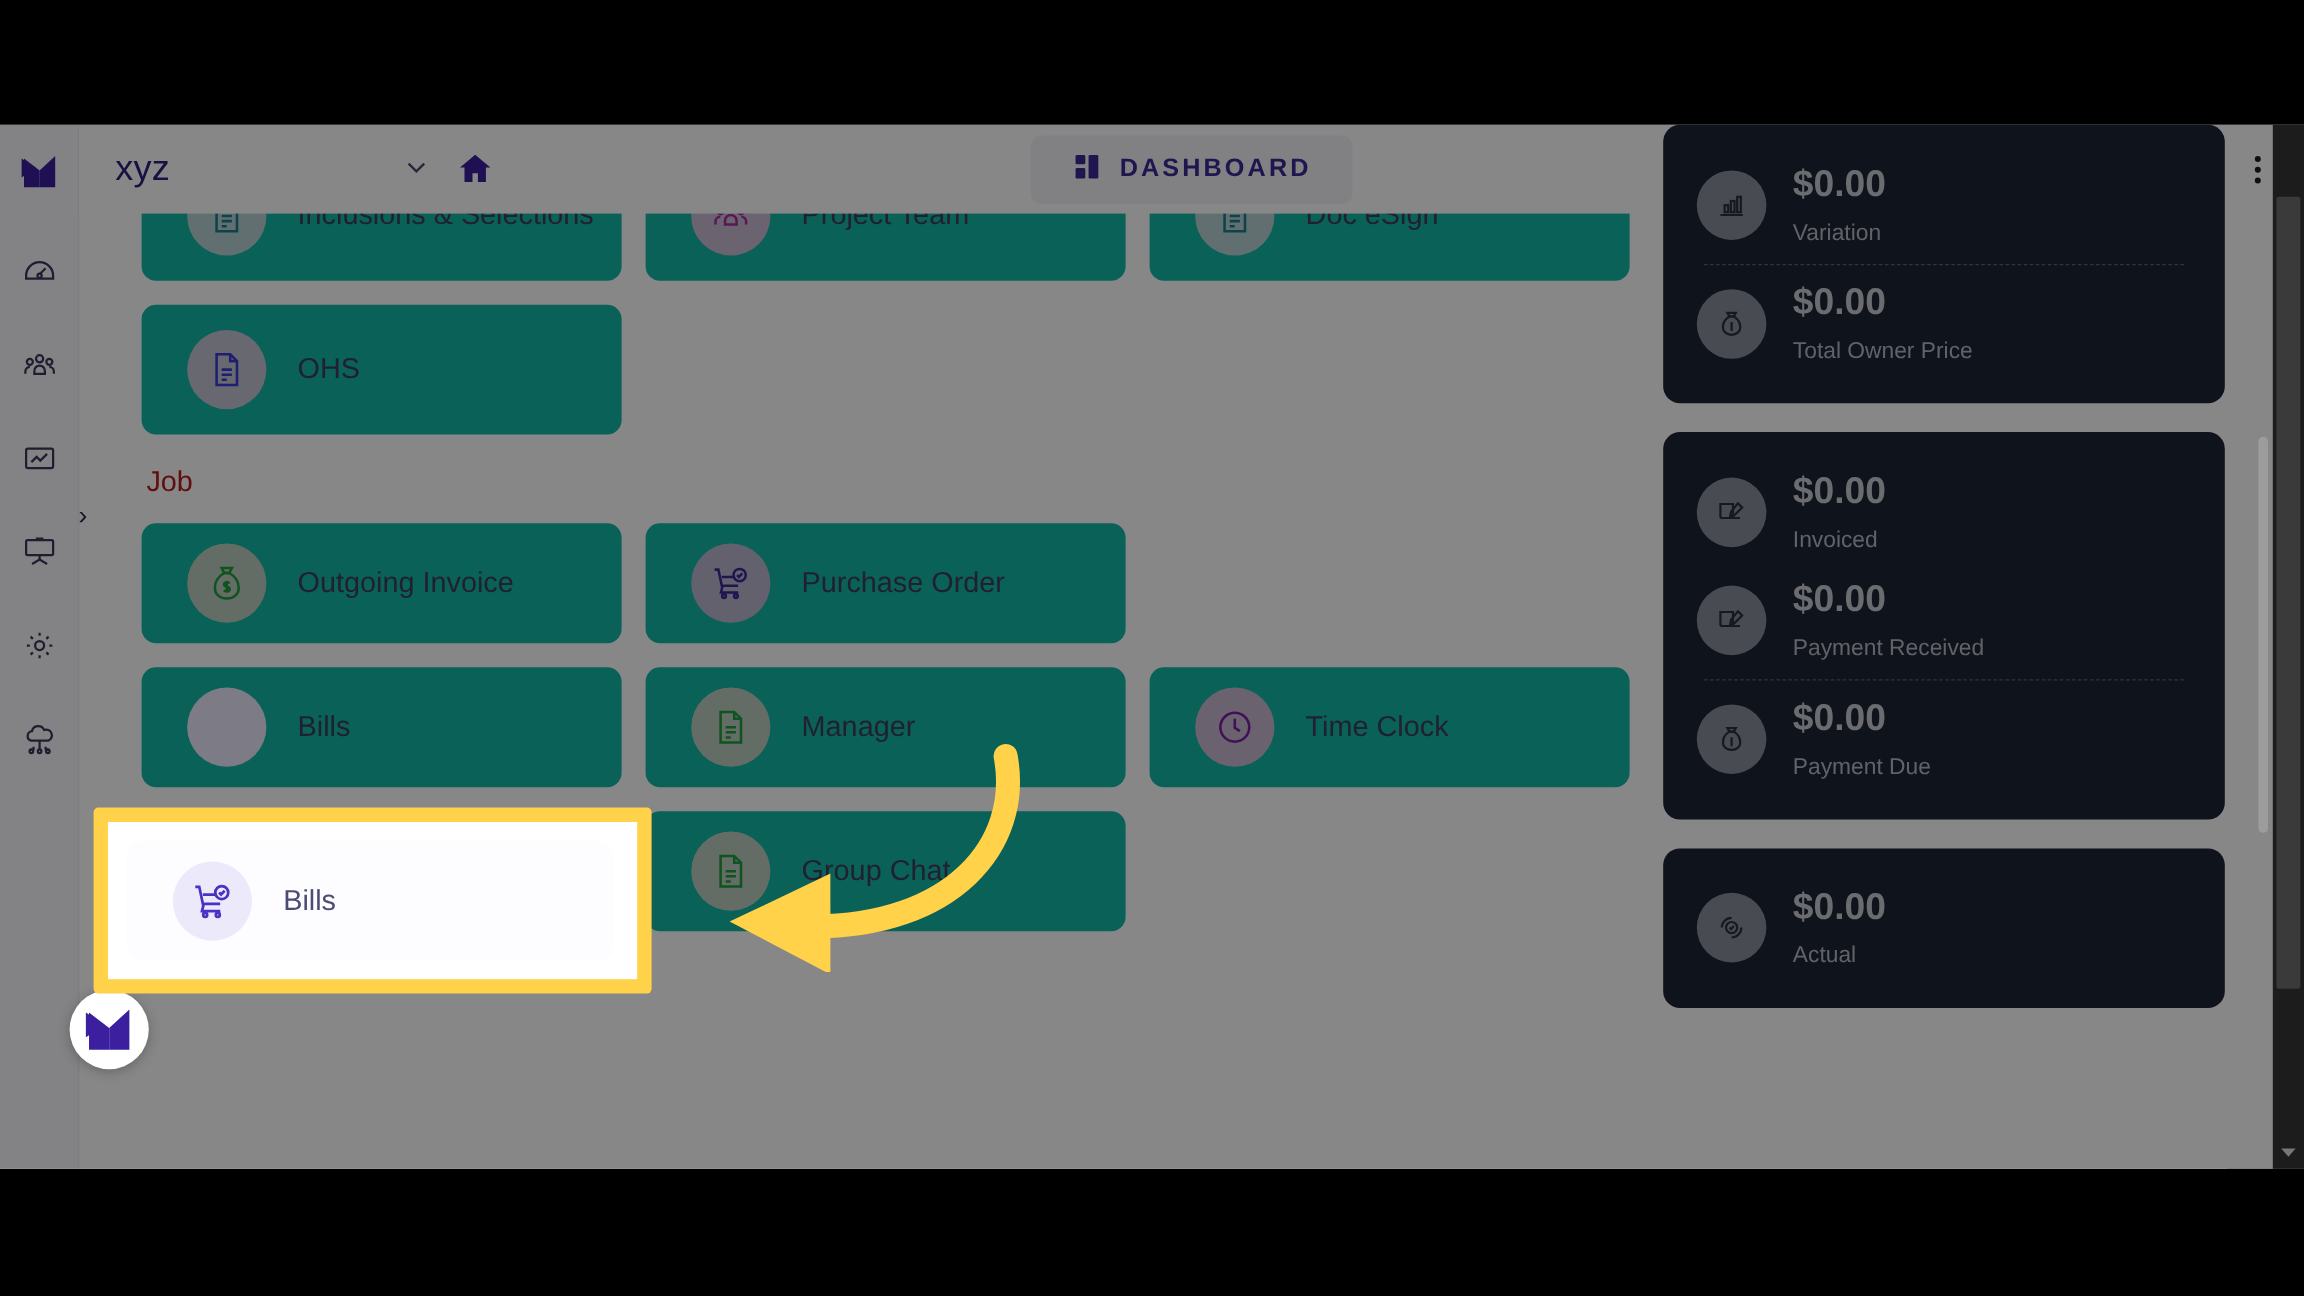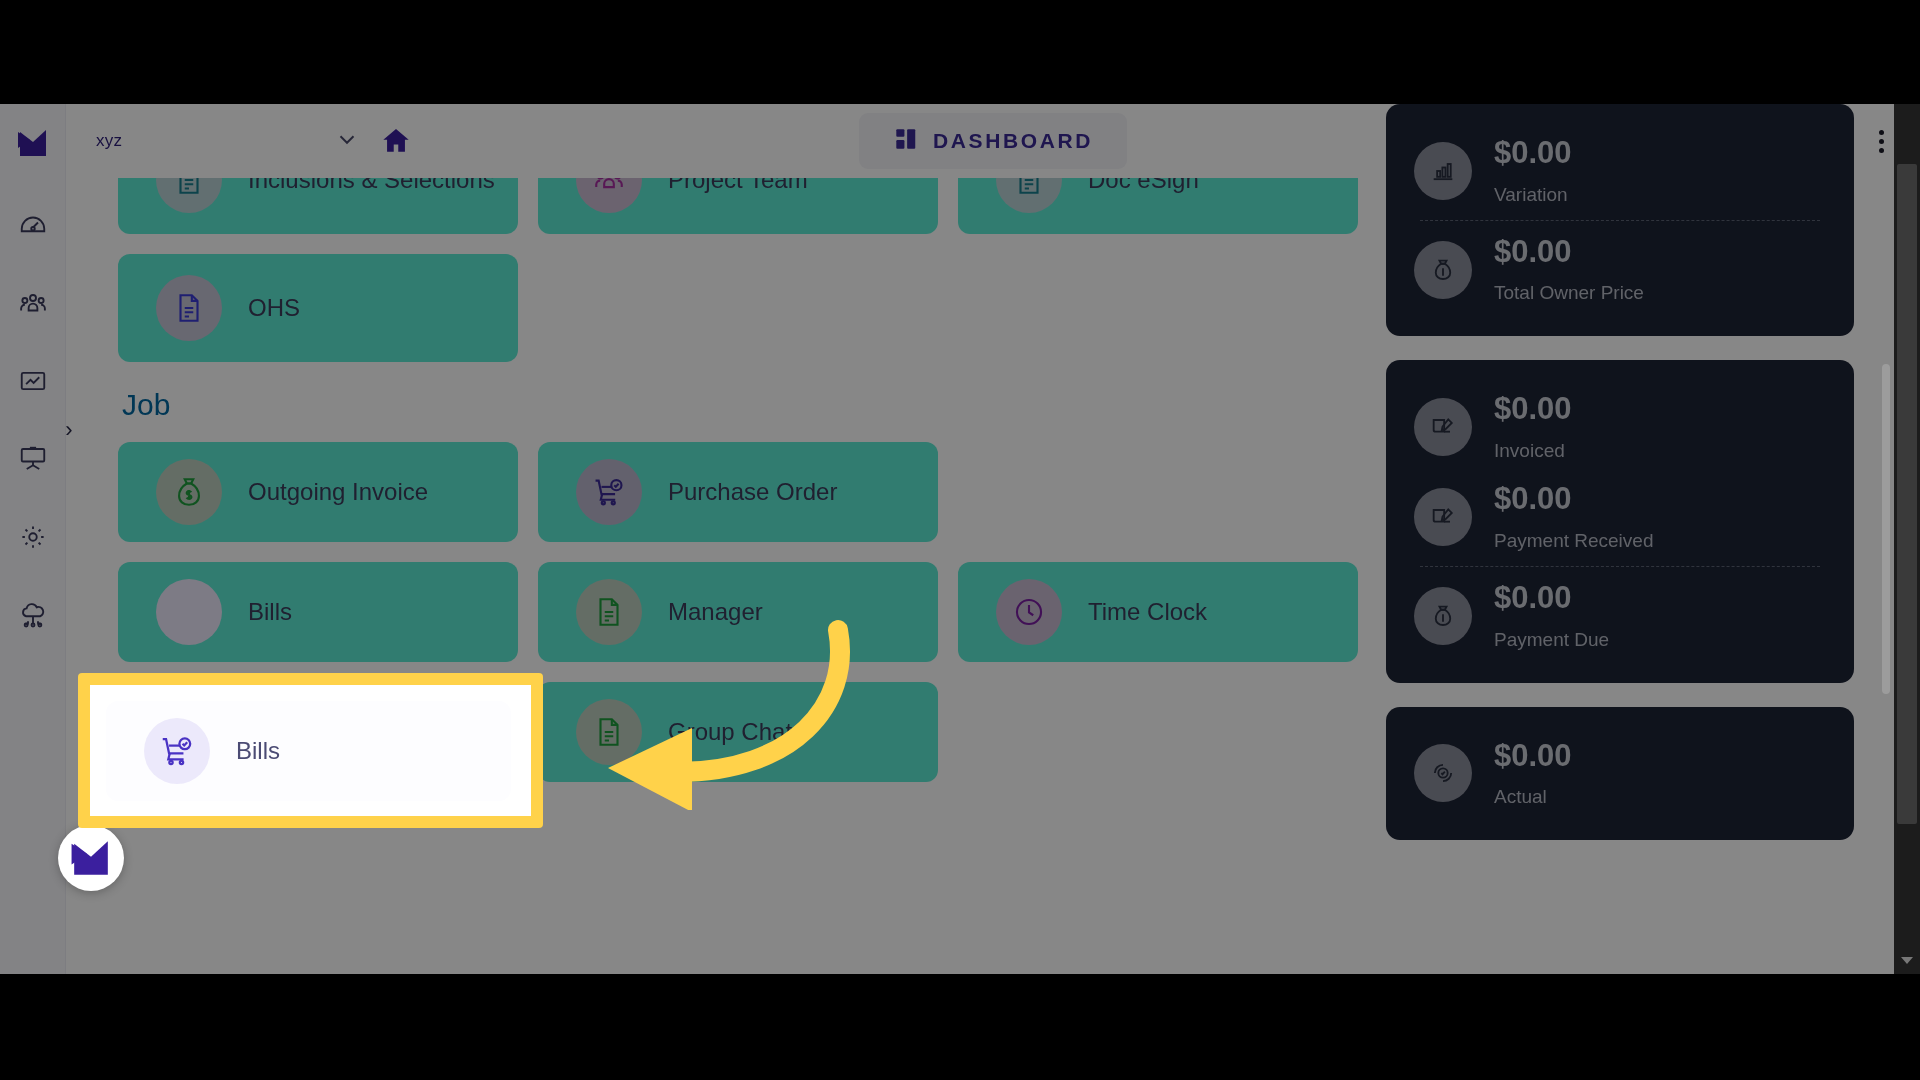--- a/index.html
+++ b/index.html
@@ -63,21 +63,21 @@
     width: 1854px; height: 74px;
     background: #ffffff;
     display: flex; align-items: center;
     z-index: 6;
   }
   #project-select {
     display: flex; align-items: center;
     width: 270px; margin-left: 30px;
     color: #2e1f7a;
   }
-  #project-select .pname { font-size: 17px; color: #2e1f7a; letter-spacing: .2px; }
+  #project-select .pname { font-size: 30px; color: #2e1f7a; letter-spacing: .2px; }
   #project-select .chev { margin-left: auto; margin-right: 6px; color: #4a4a6a; }
   #home-btn { margin-left: 14px; color: #3b1f9e; display: flex; }
 
   #dash-chip {
     position: absolute; left: 50%; transform: translateX(-50%);
     display: flex; align-items: center; gap: 14px;
     background: #f3f3f8;
     border-radius: 9px;
     padding: 13px 34px;
   }
@@ -107,39 +107,39 @@
     background: #ffffff;
     padding: 0 0 0 0;
   }
   #tiles {
     position: absolute; left: 52px; top: -52px;
     width: 1310px;
   }
   .tile-row { display: flex; gap: 20px; margin-bottom: 20px; }
   .tile {
     width: 400px; height: 100px;
-    background: #5eead4;
+    background: #14b8a6;
     border-radius: 12px;
     display: flex; align-items: center;
     padding-left: 38px;
     gap: 26px;
   }
   .tile.tall { height: 108px; }
   .tile .bubble {
     width: 66px; height: 66px; border-radius: 50%;
     display: flex; align-items: center; justify-content: center;
     flex: 0 0 66px;
   }
   .tile .tlabel {
     font-size: 24px; color: #3d3d5c; line-height: 1.24;
   }
   .tile.empty { background: transparent; }
 
   .section-title {
-    font-size: 30px; color: #0369a1;
+    font-size: 24px; color: #b91c1c;
     margin: 26px 0 20px 4px;
   }
 
   
   #stats {
     position: absolute; right: 66px; top: 104px;
     width: 468px;
     display: flex; flex-direction: column; gap: 24px;
     z-index: 8;
   }

